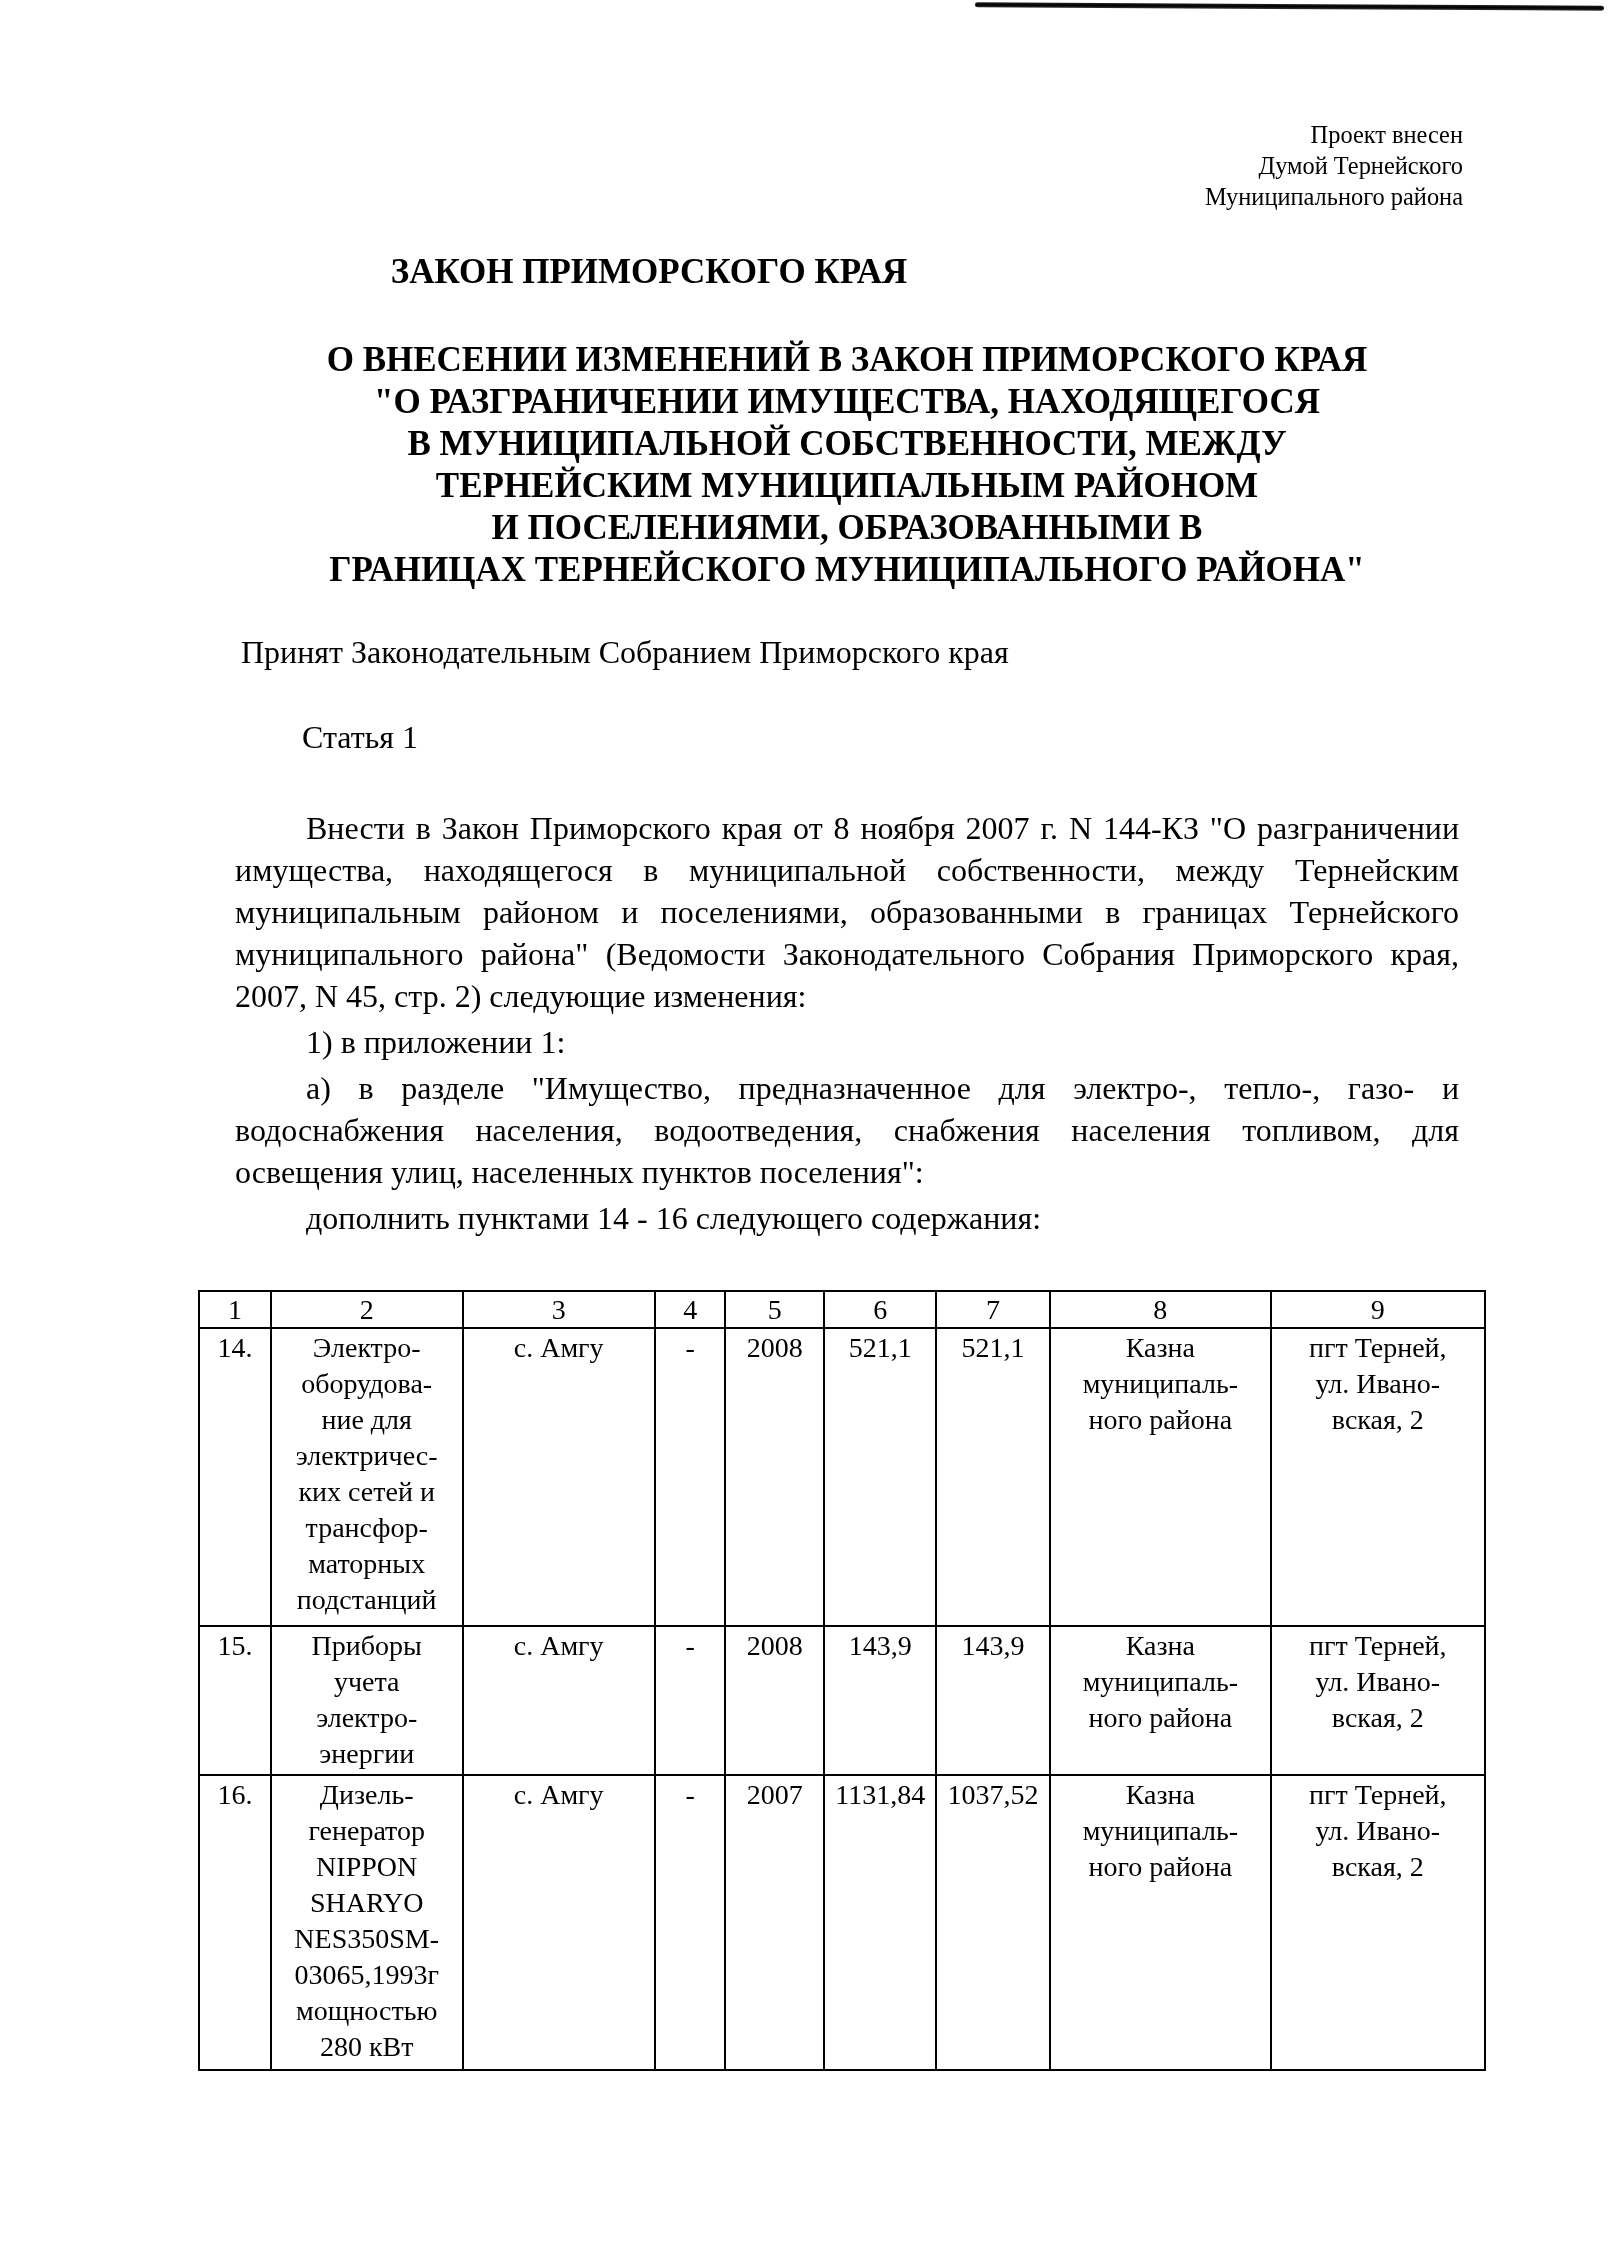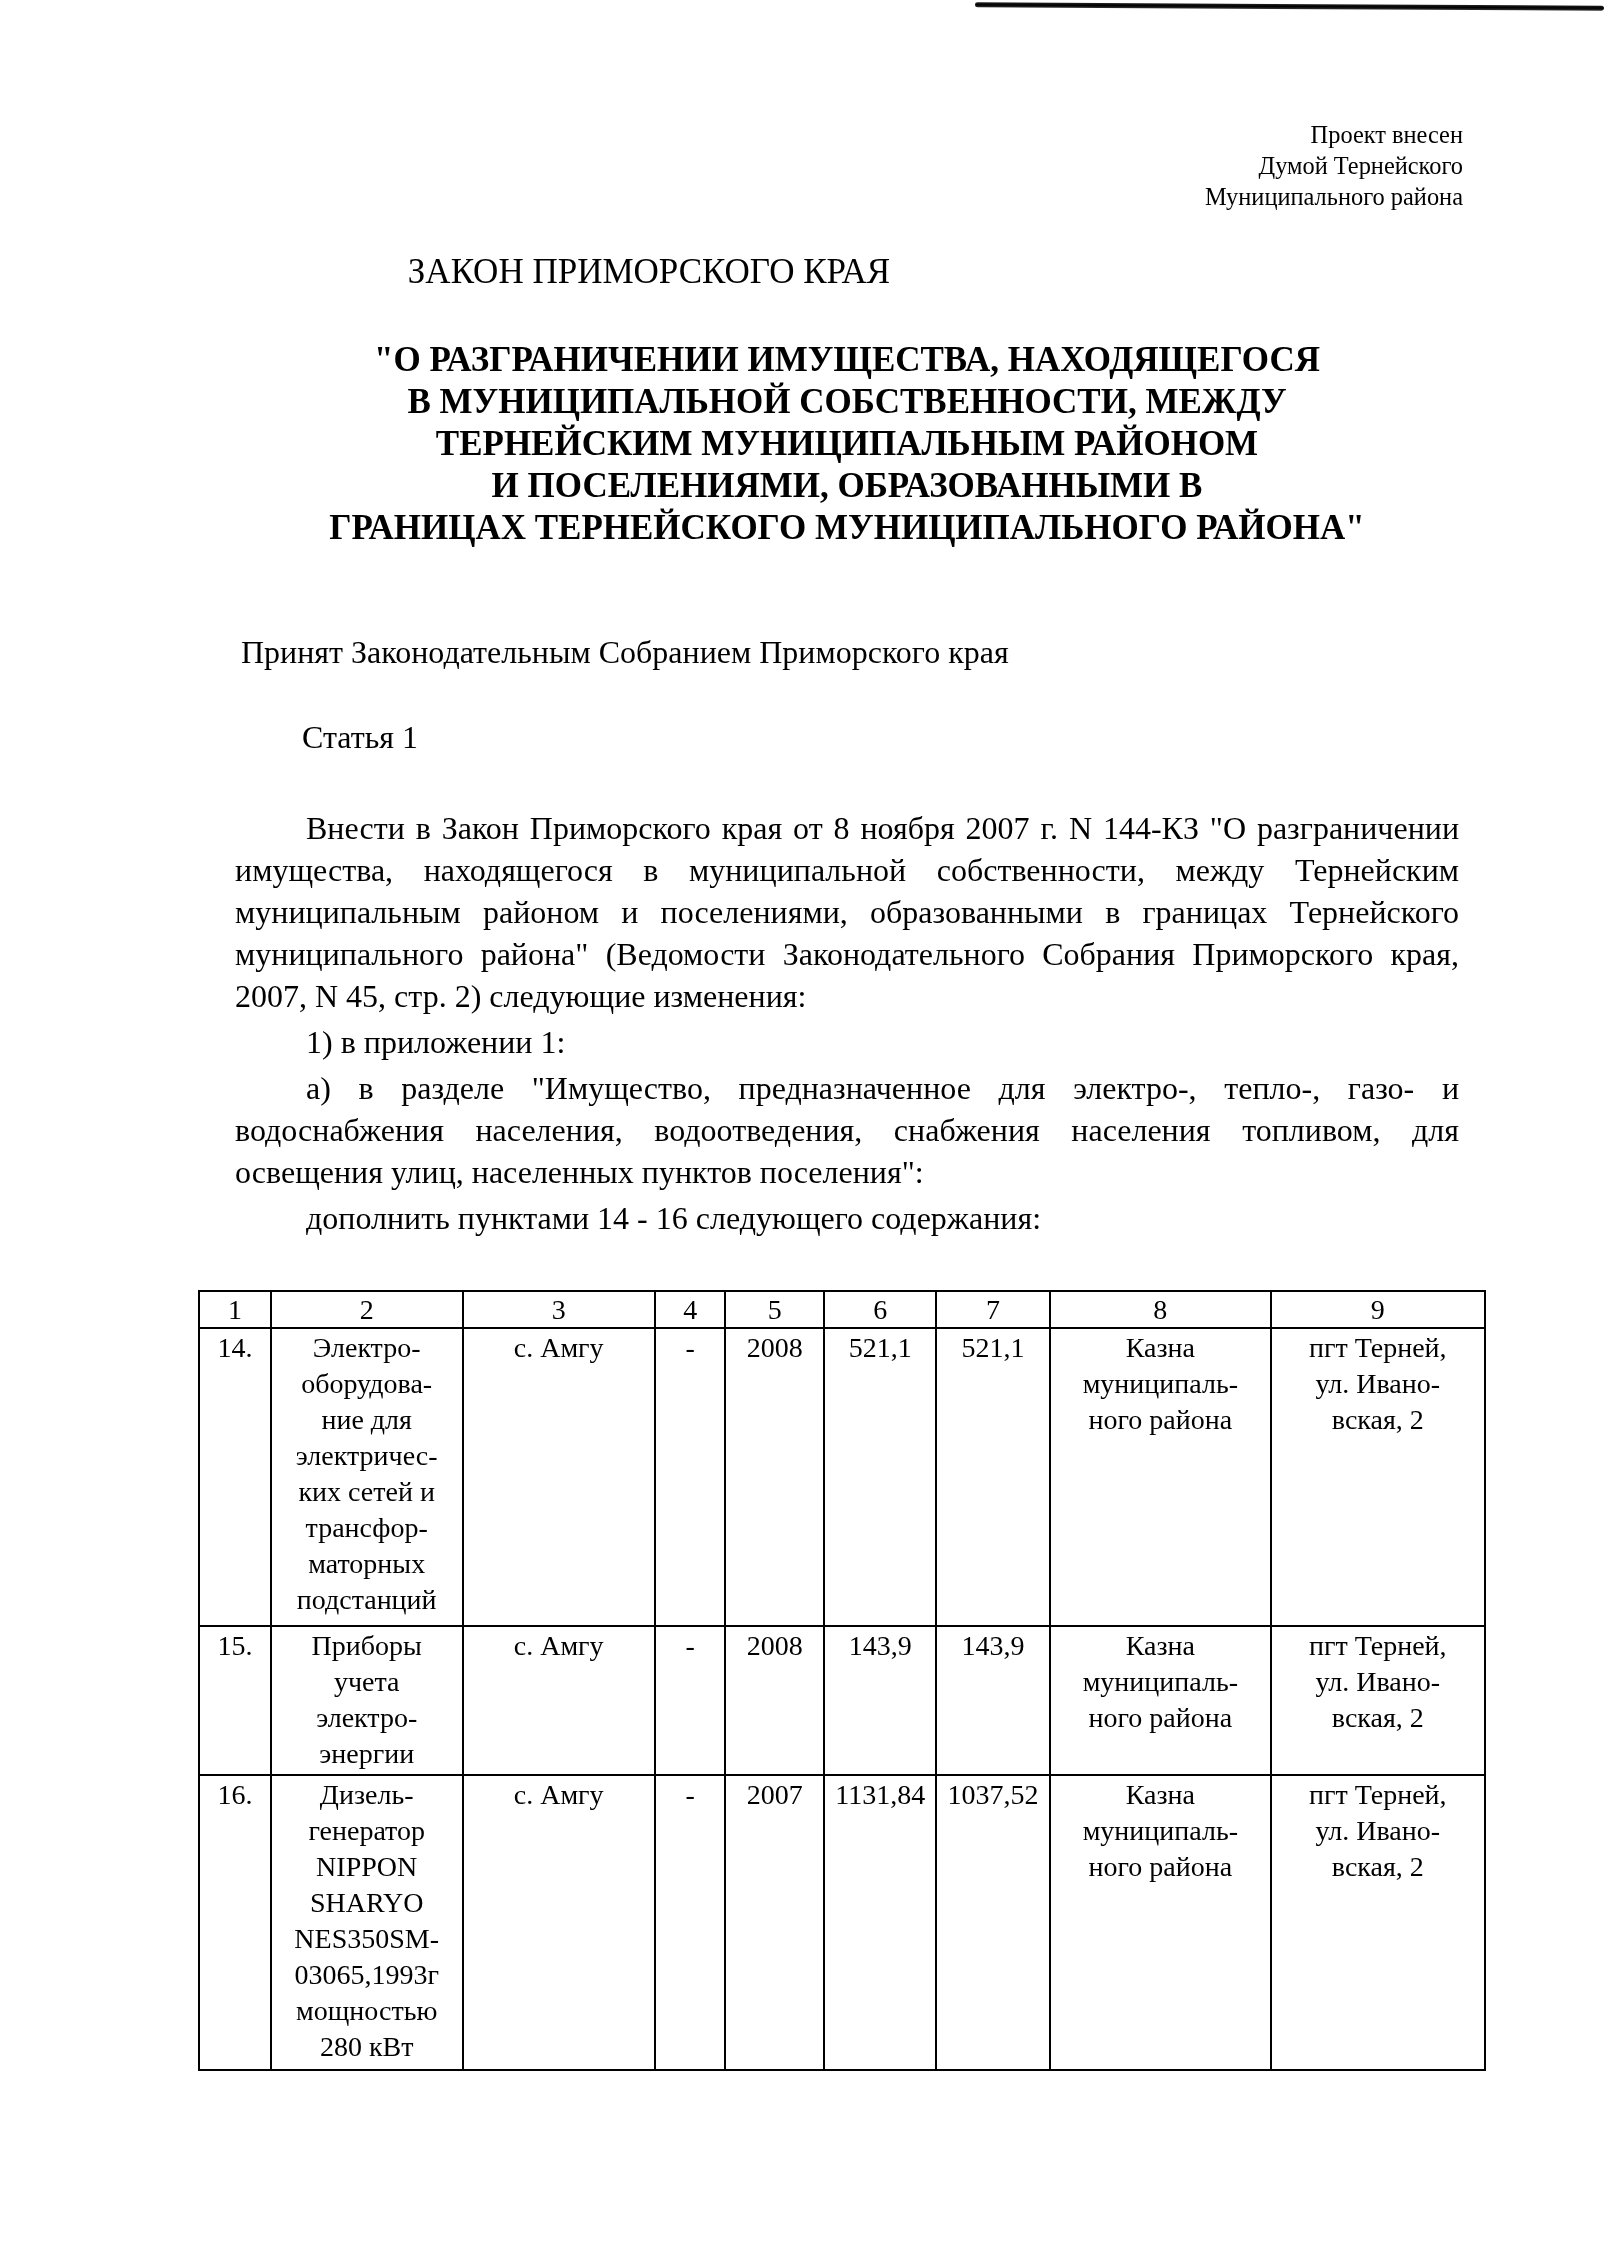--- a/index.html
+++ b/index.html
@@ -4,21 +4,21 @@
 <style>
   html, body { margin: 0; padding: 0; background: #ffffff; }
   body { width: 1618px; height: 2261px; position: relative; overflow: hidden;
          font-family: "Liberation Serif", "DejaVu Serif", serif; color: #000; }
   .scanline { position: absolute; left: 975px; top: 3.9px; width: 629px; height: 5.1px;
               background: linear-gradient(to bottom, #222 0%, #000 50%, #333 100%);
               border-radius: 2.6px; transform: skewY(0.3deg); }
   .stamp { position: absolute; right: 155px; top: 119px; text-align: right;
            font-size: 24.4px; line-height: 31px; margin-left: 44px; }
   .title { position: absolute; left: 0; width: 1298px; top: 252px; text-align: center;
-           font-weight: normal; font-size: 35px; }
+           font-weight: bold; font-size: 35px; }
   .subtitle { position: absolute; left: 218px; width: 1258px; top: 339px; text-align: center;
               font-weight: bold; font-size: 35px; line-height: 42px; }
   .adopted { position: absolute; left: 241px; top: 634px; font-size: 32px; }
   .article { position: absolute; left: 302px; top: 719px; font-size: 32px; }
   .body { position: absolute; left: 231px; width: 1232px; top: 803px;
           font-size: 32px; line-height: 42px; }
   .body p { margin: 4px; text-align: justify; text-align-last: left; }
   .body .indent { text-indent: 71px; }
   table.items { position: absolute; left: 198px; top: 1290px; width: 1288px;
                 border-collapse: collapse; font-size: 28px; line-height: 36px; }
@@ -35,20 +35,21 @@
 
 <div class="stamp">
   <div>Проект внесен</div>
   <div>Думой Тернейского</div>
   <div>Муниципального района</div>
 </div>
 
 <div class="title">ЗАКОН ПРИМОРСКОГО КРАЯ</div>
 
 <div class="subtitle">
+  <div>О ВНЕСЕНИИ ИЗМЕНЕНИЙ В ЗАКОН ПРИМОРСКОГО КРАЯ</div>
   <div>"О РАЗГРАНИЧЕНИИ ИМУЩЕСТВА, НАХОДЯЩЕГОСЯ</div>
   <div>В МУНИЦИПАЛЬНОЙ СОБСТВЕННОСТИ, МЕЖДУ</div>
   <div>ТЕРНЕЙСКИМ МУНИЦИПАЛЬНЫМ РАЙОНОМ</div>
   <div>И ПОСЕЛЕНИЯМИ, ОБРАЗОВАННЫМИ В</div>
   <div>ГРАНИЦАХ ТЕРНЕЙСКОГО МУНИЦИПАЛЬНОГО РАЙОНА"</div>
 </div>
 
 <div class="adopted">Принят Законодательным Собранием Приморского края</div>
 
 <div class="article">Статья 1</div>

